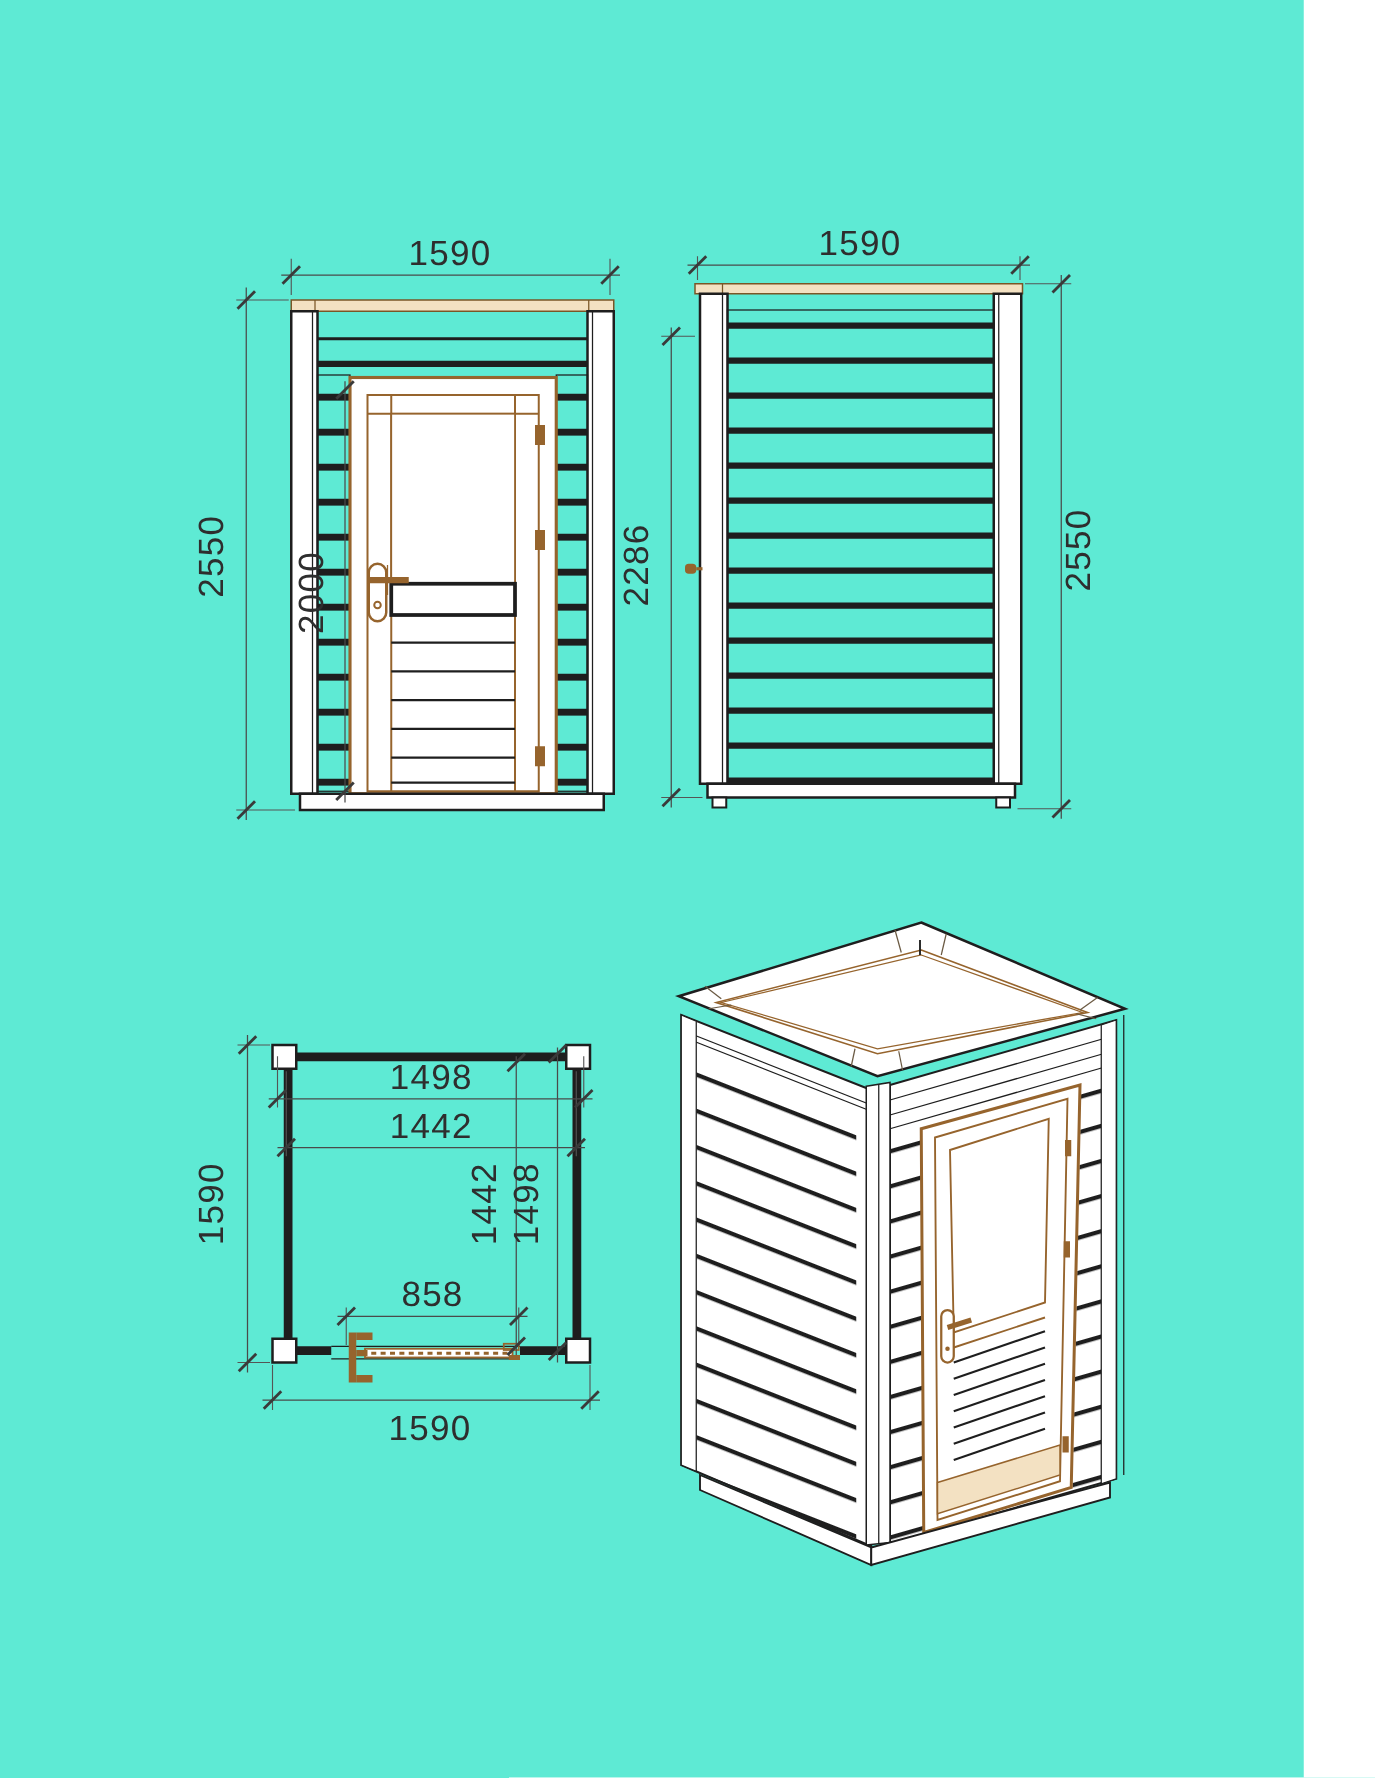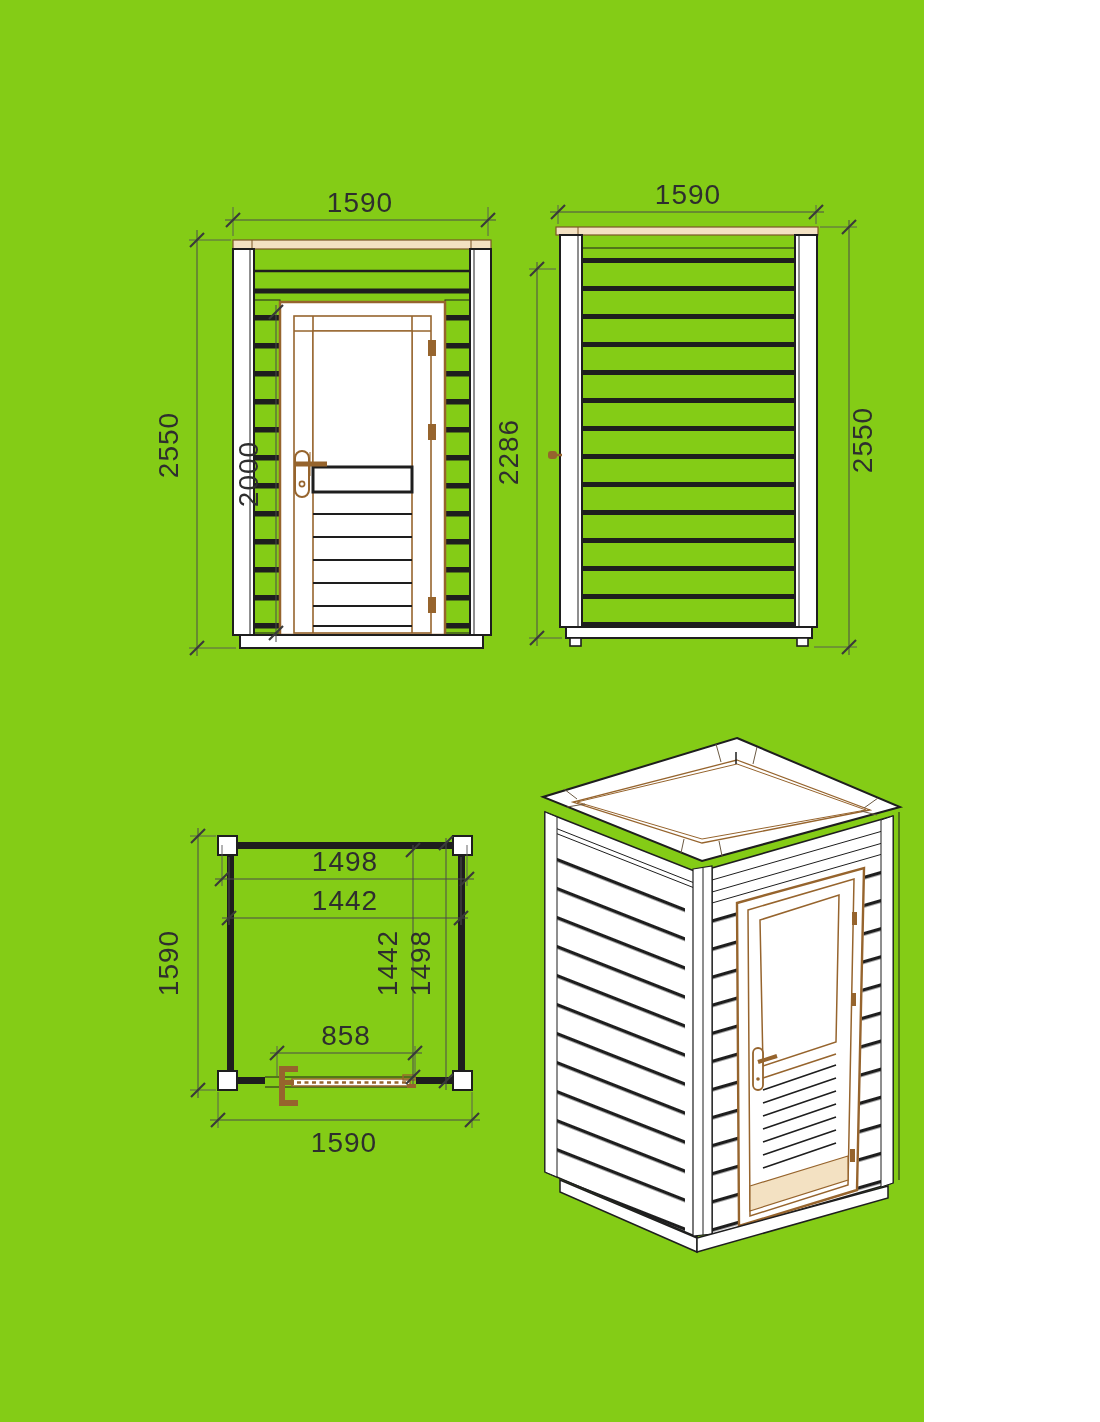--- a/index.html
+++ b/index.html
@@ -1,16 +1,16 @@
 <!DOCTYPE html>
 <html><head>
 <meta charset="utf-8">
 <style>
   html,body{margin:0;padding:0;background:#ffffff;}
-  .canvas{position:relative;width:924px;height:1422px;background:#84cc16;overflow:hidden;
+  .canvas{position:relative;width:1043px;height:1422px;background:#5eead4;overflow:hidden;
           font-family:"Liberation Sans", sans-serif;text-align:right;}
   svg{position:absolute;top:0;left:0;}
   text.dim{font-family:"Liberation Sans", sans-serif;font-size:28px;fill:#2e2e2e;letter-spacing:1px;}
 </style>
 </head>
 <body>
 
 <div class="canvas">
 <svg width="1100" height="1422" viewBox="0 0 1100 1422">
   <defs>

